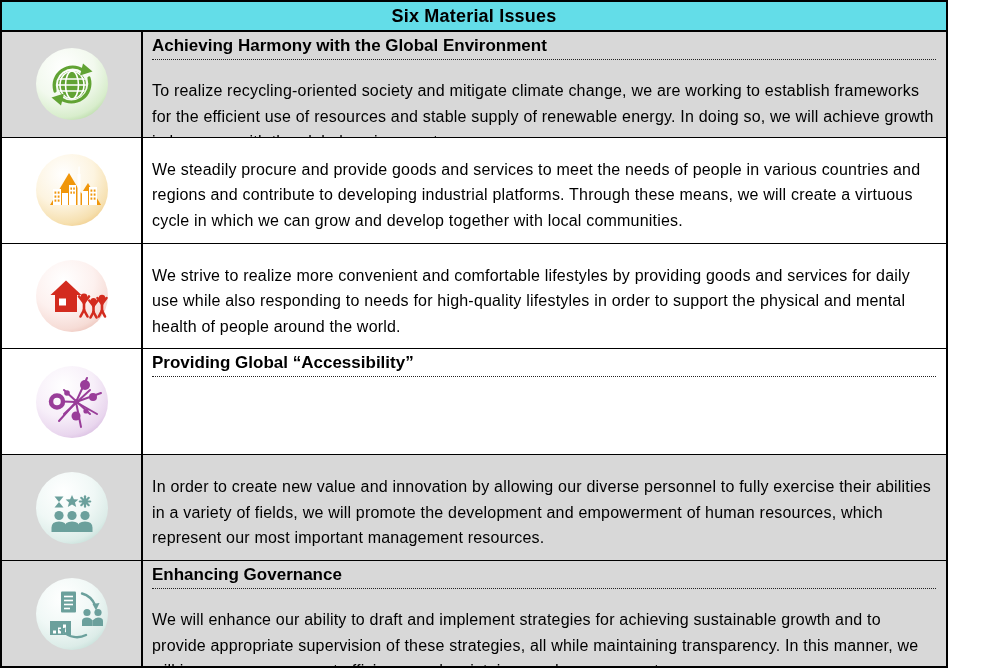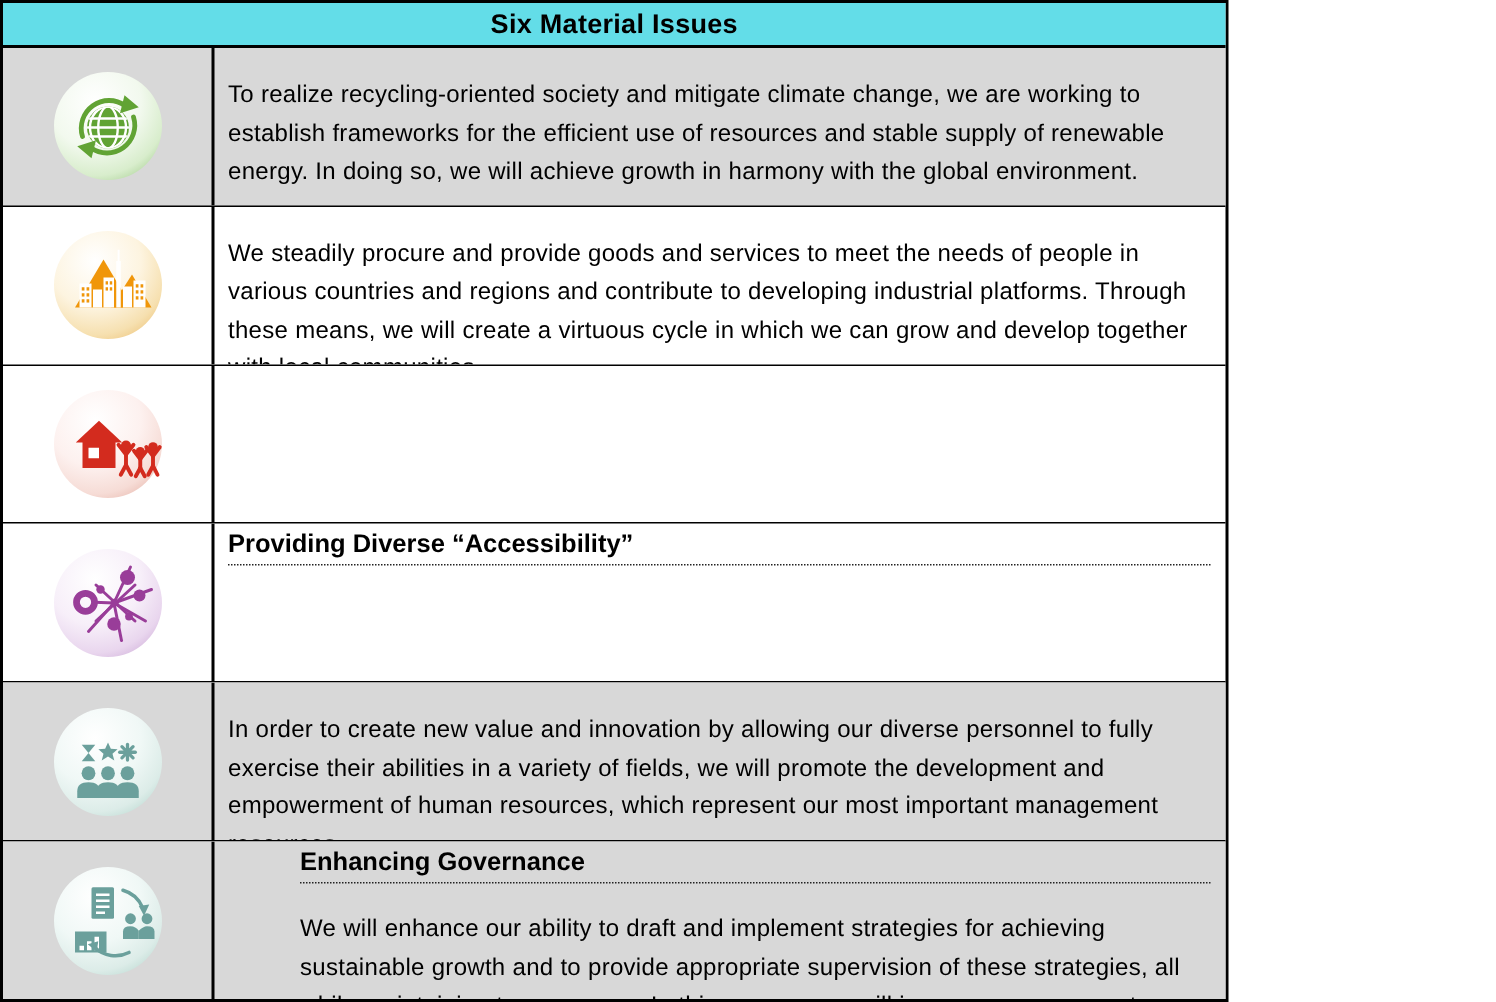--- a/index.html
+++ b/index.html
@@ -1,37 +1,37 @@
 <!DOCTYPE html>
 <html><head>
 <meta charset="utf-8">
 <style>
   html, body { margin: 0; padding: 0; background: #fff; }
   * { box-sizing: border-box; }
   #app {
-    width: 819px; height: 668px;
+    width: 948px; height: 668px;
     border: 2px solid #000;
     display: flex; flex-direction: column;
     font-family: "Liberation Sans", "DejaVu Sans", sans-serif;
     color: #000; background: #fff;
   }
   .header {
     height: 30px; flex: 0 0 30px;
     background: #63dde8;
     border-bottom: 2px solid #000;
     display: flex; align-items: center; justify-content: center;
   }
   .header-title { font-size: 18px; font-weight: bold; letter-spacing: 0.2px; }
   .row {
     flex: 1 1 0;
     display: flex;
     border-bottom: 1px solid #000;
     overflow: hidden;
   }
-  .row:last-child { border-bottom: none; gap: 48px; }
+  .row:last-child { border-bottom: none; }
   .row.bg-gray { background: #d8d8d8; }
   .icon-cell {
     width: 141px; flex: 0 0 141px;
     border-right: 2px solid #000;
     display: flex; align-items: center; justify-content: center;
   }
   .text-cell { flex: 1 1 auto; padding: 1px 10px 0 9px; overflow: hidden; }
   .row-title {
     font-size: 17px; font-weight: bold;
     padding: 3px 0 3px 0;
@@ -79,20 +79,21 @@
         </g>
         <g stroke="#61a334" stroke-width="3.2" fill="none" stroke-linecap="round">
           <path d="M 21 45 A 18.5 18.5 0 0 1 49.5 24.5"></path>
           <path d="M 55 32 A 18.5 18.5 0 0 1 26.5 52.5"></path>
         </g>
         <polygon points="49,17.5 58.5,25.5 46,29.5" fill="#61a334"></polygon>
         <polygon points="27,59.5 17.5,51.5 30,47.5" fill="#61a334"></polygon>
       </svg>
     </div>
     <div class="text-cell">
+      <div class="row-title">Achieving Harmony with the Global Environment</div>
       <div class="row-body">To realize recycling-oriented society and mitigate climate change, we are working to establish frameworks for the efficient use of resources and stable supply of renewable energy. In doing so, we will achieve growth in harmony with the global environment.</div>
     </div>
   </div>
 
   <div class="row">
     <div class="icon-cell">
       <svg width="76" height="76" viewBox="0 0 76 76">
         <defs>
           <radialGradient id="gr2" cx="0.38" cy="0.28" r="0.85">
             <stop offset="0" stop-color="#ffffff"></stop>
@@ -173,20 +174,21 @@
           <circle cx="68" cy="40" r="3.2" stroke="none"></circle>
           <line x1="68" y1="43.5" x2="68" y2="52.5"></line>
           <line x1="68" y1="46" x2="63.5" y2="40"></line>
             <line x1="68" y1="46" x2="72.5" y2="40"></line>
           <line x1="68" y1="52.5" x2="64.8" y2="58.5"></line>
             <line x1="68" y1="52.5" x2="71" y2="58.5"></line>
         </g>
       </svg>
     </div>
     <div class="text-cell">
+      <div class="row-body">We strive to realize more convenient and comfortable lifestyles by providing goods and services for daily use while also responding to needs for high-quality lifestyles in order to support the physical and mental health of people around the world.</div>
     </div>
   </div>
 
   <div class="row">
     <div class="icon-cell">
       <svg width="76" height="76" viewBox="0 0 76 76">
         <defs>
           <radialGradient id="gr4" cx="0.38" cy="0.28" r="0.85">
             <stop offset="0" stop-color="#ffffff"></stop>
               <stop offset="0.5" stop-color="#f7eff9"></stop>
@@ -210,21 +212,21 @@
           <circle cx="59" cy="33" r="4"></circle>
           <circle cx="42" cy="52" r="4.5"></circle>
           <circle cx="33" cy="29" r="2.8"></circle>
           <circle cx="52" cy="47" r="2.6"></circle>
           <rect x="39.8" y="35.8" width="4.6" height="4.6" transform="rotate(45 42.1 38.1)"></rect>
         </g>
         <circle cx="23" cy="37.5" r="6" stroke="#993d99" stroke-width="4.5" fill="none"></circle>
       </svg>
     </div>
     <div class="text-cell">
-      <div class="row-title">Providing Diverse “Accessibility”</div>
+      <div class="row-title">Providing Global “Accessibility”</div>
     </div>
   </div>
 
   <div class="row bg-gray">
     <div class="icon-cell">
       <svg width="76" height="76" viewBox="0 0 76 76">
         <defs>
           <radialGradient id="gr5" cx="0.38" cy="0.28" r="0.85">
             <stop offset="0" stop-color="#ffffff"></stop>
               <stop offset="0.5" stop-color="#f0f8f6"></stop>

